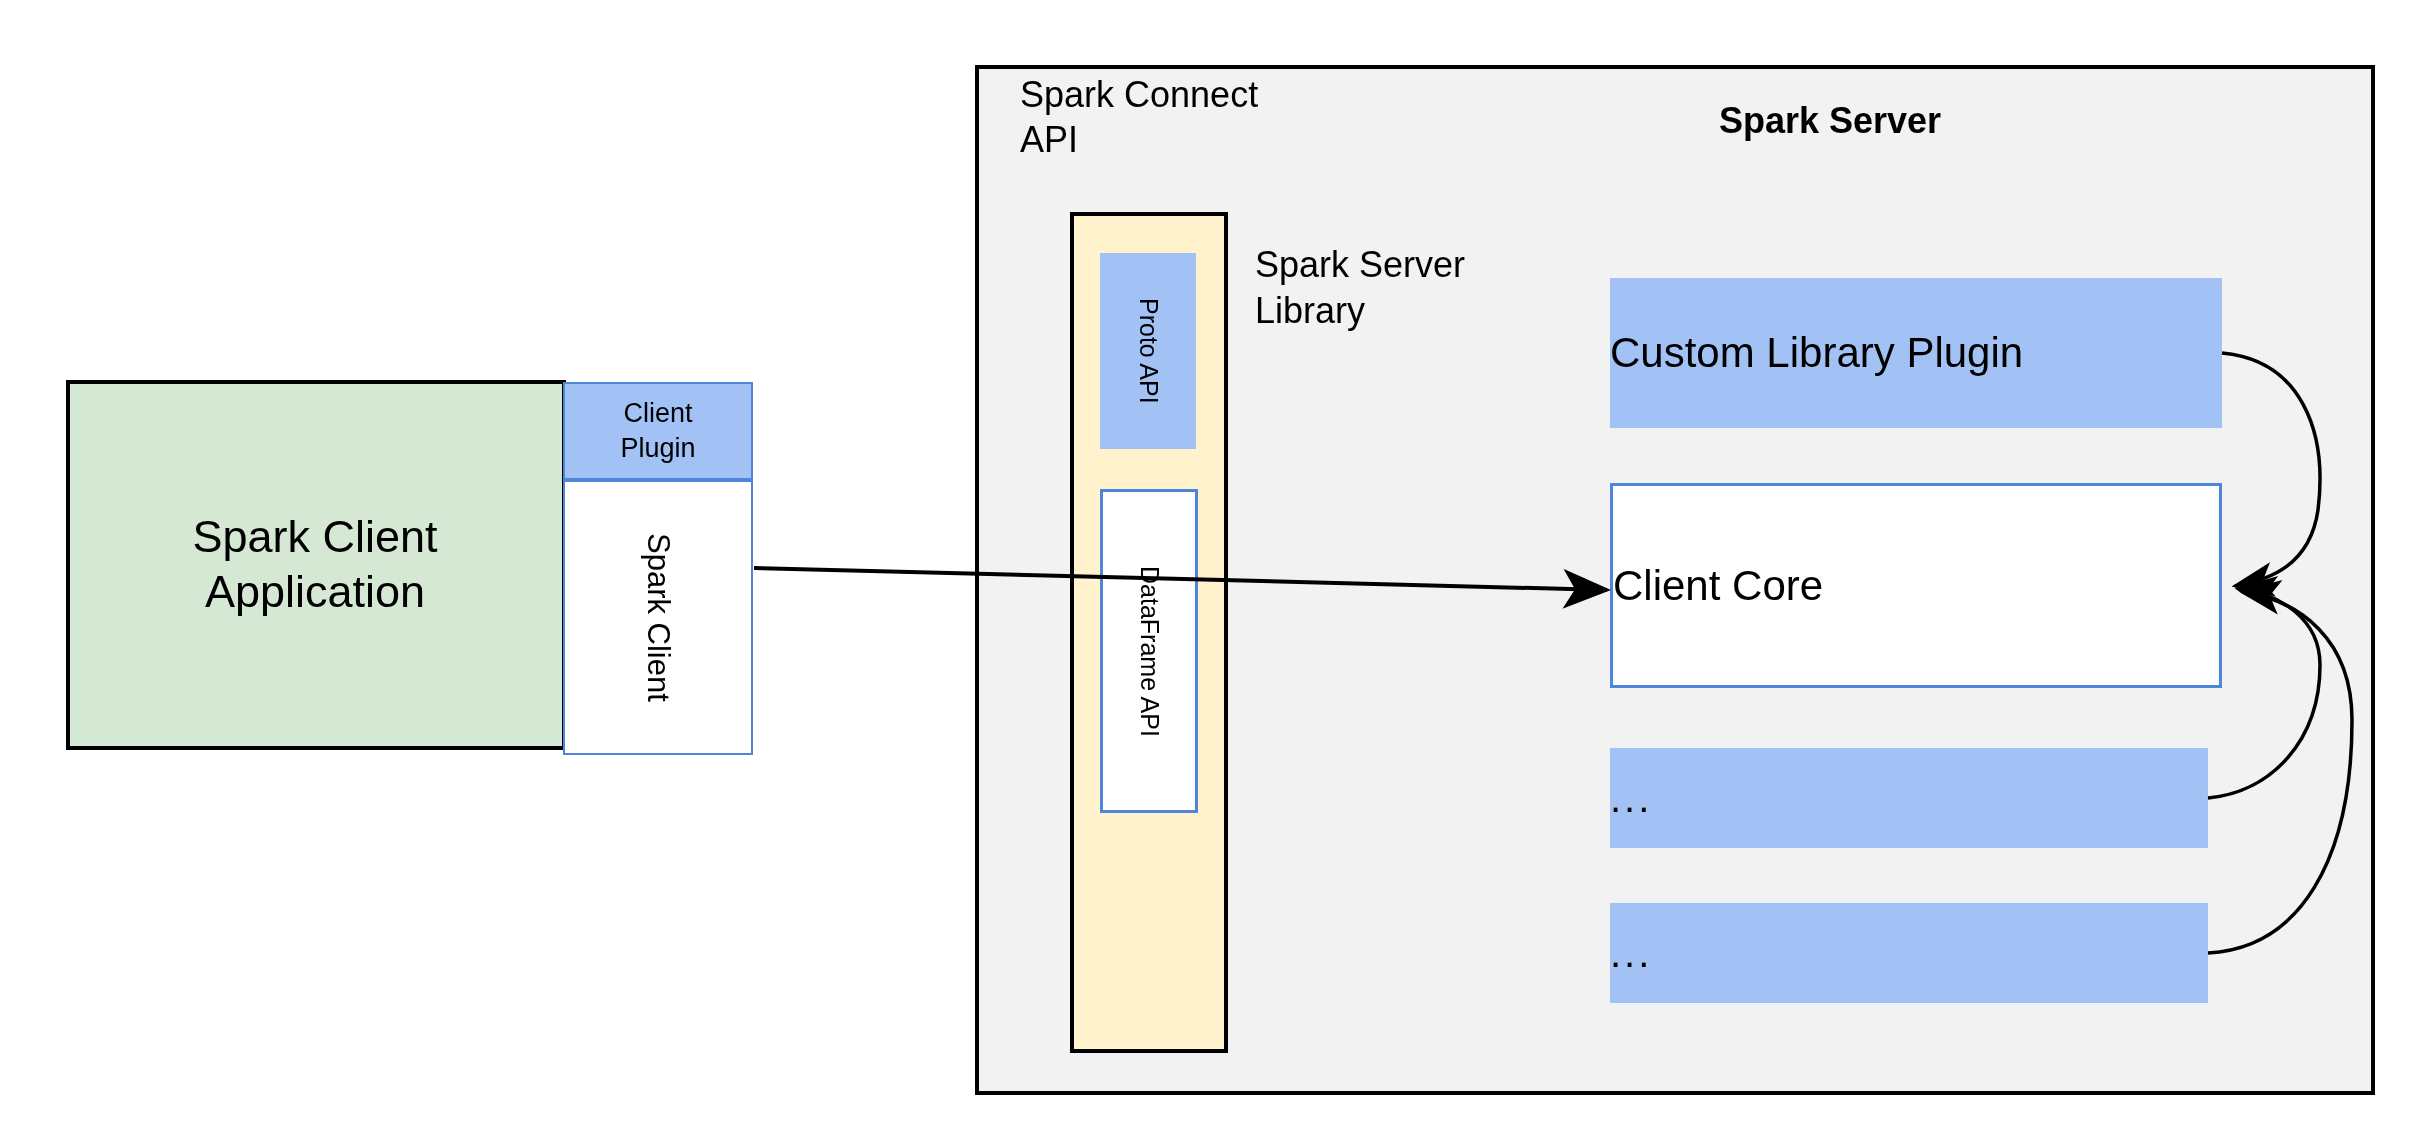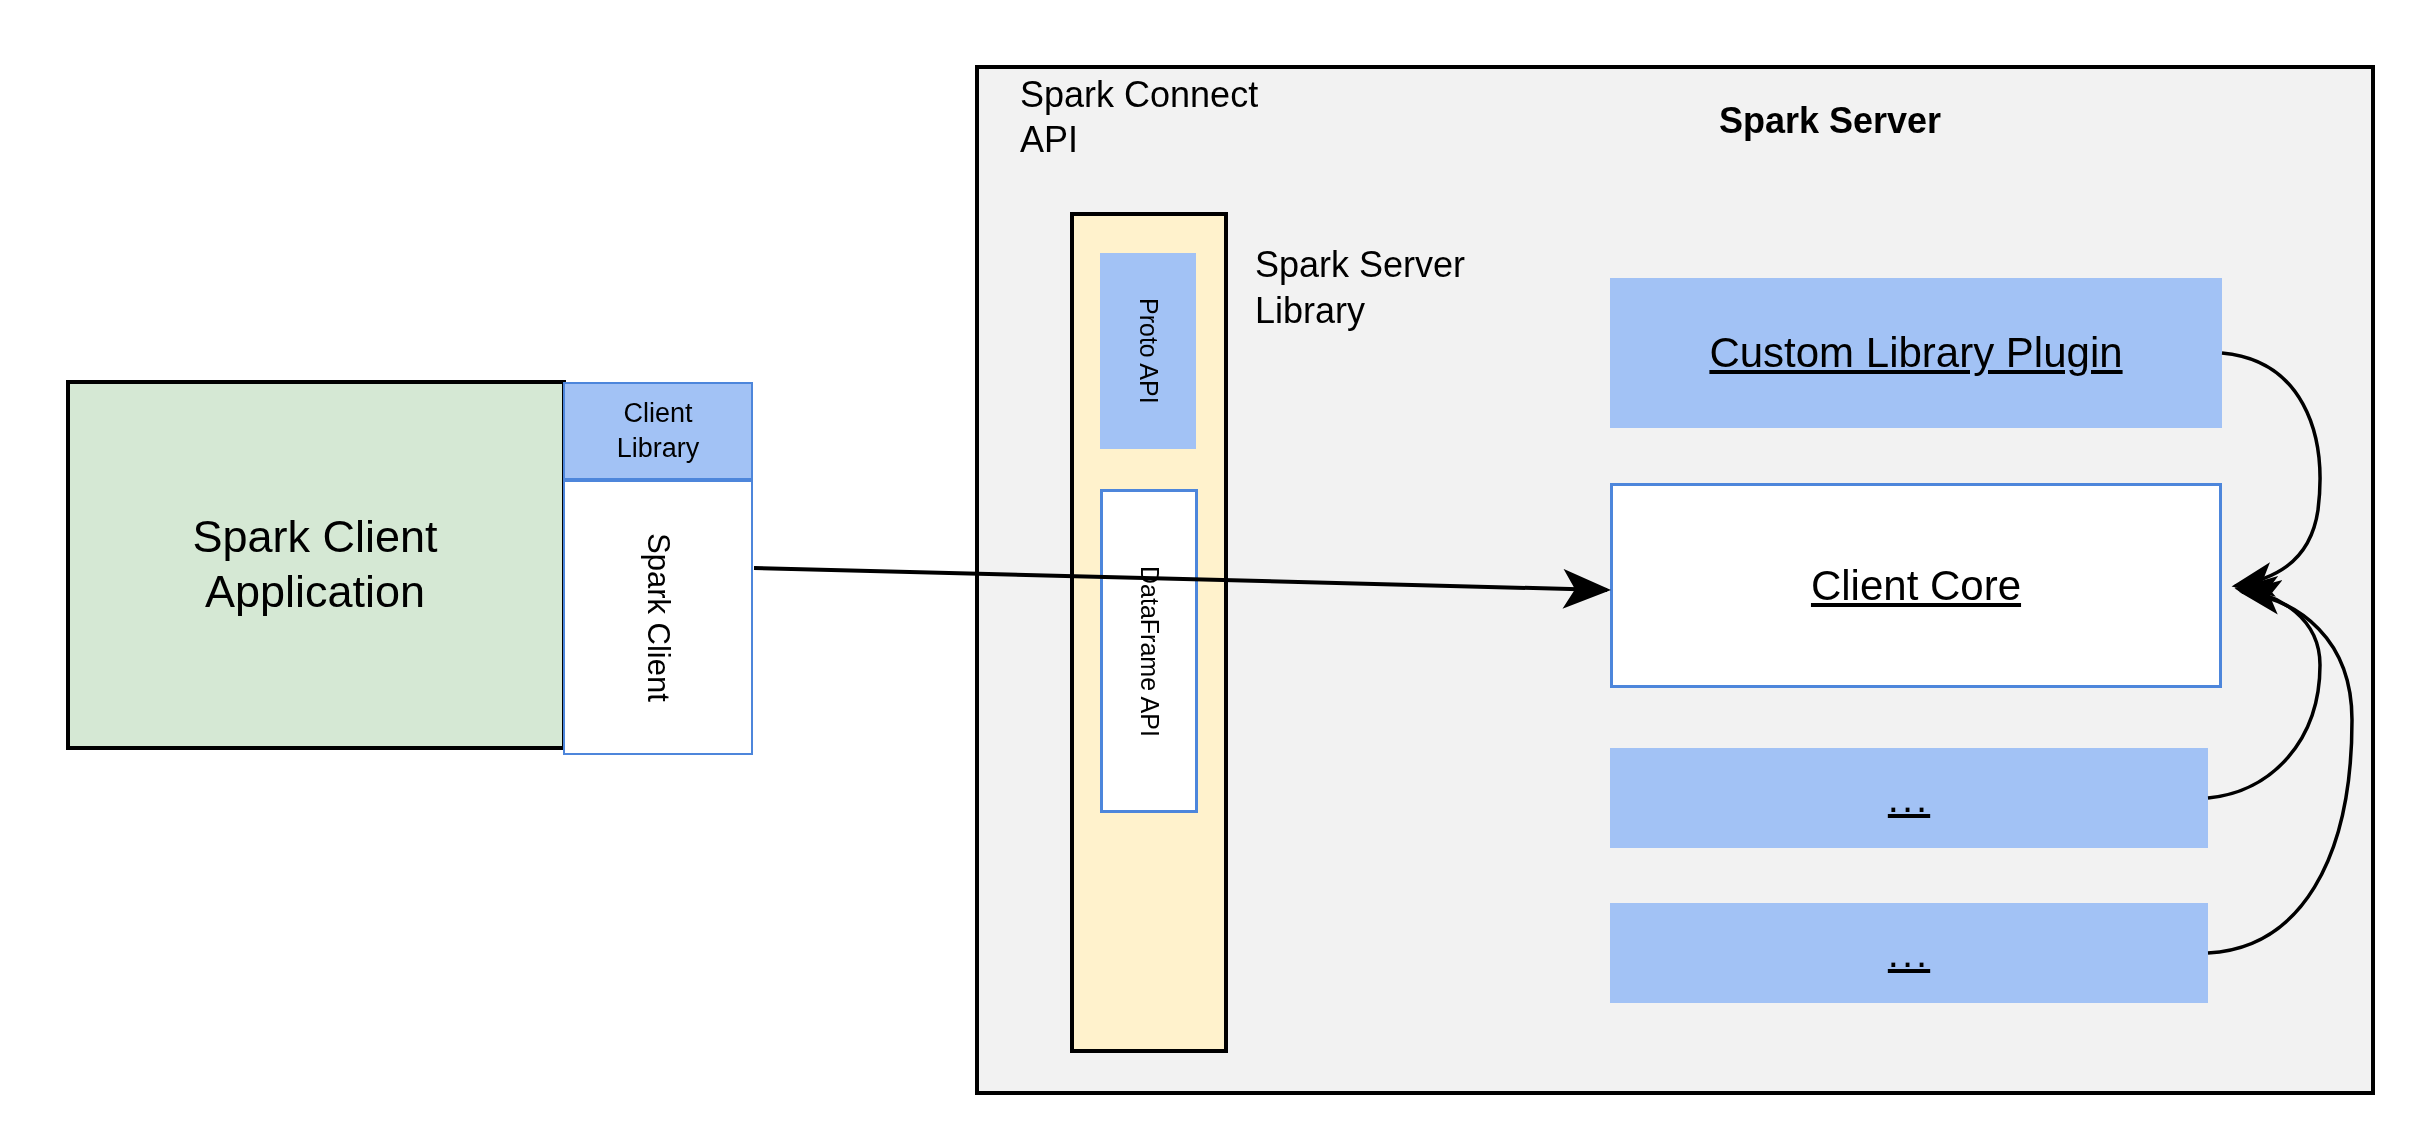--- a/index.html
+++ b/index.html
@@ -182,22 +182,21 @@
     text-align: left;
     z-index: 6;
     color: #000000;
   }
 
   
   .server-component {
     z-index: 5;
     display: flex;
     align-items: center;
-    justify-content: center;
-    text-decoration: underline;
+    justify-content: flex-start;
   }
   .server-component .component-label {
     font-size: 42px;
     text-align: center;
     color: #000000;
     white-space: nowrap;
   }
   .filled-blue {
     background: #A2C2F5;
   }
@@ -265,21 +264,21 @@
 
   <div class="abs" id="server-panel"></div>
 
   <div class="abs" id="client-app-box">
     <div id="client-app-label" style="white-space: pre-line;">Spark Client
 Application</div>
   </div>
 
   <div class="abs" id="client-package-box">
     <div id="client-package-label" style="white-space: pre-line;">Client
-Library</div>
+Plugin</div>
   </div>
 
   <div class="abs" id="spark-client-box">
     <div id="spark-client-label">Spark Client</div>
   </div>
 
   <div class="abs" id="spark-connect-api-label" style="white-space: pre-line;">Spark Connect
 API</div>
 
   <div class="abs" id="spark-server-title">Spark Server</div>

